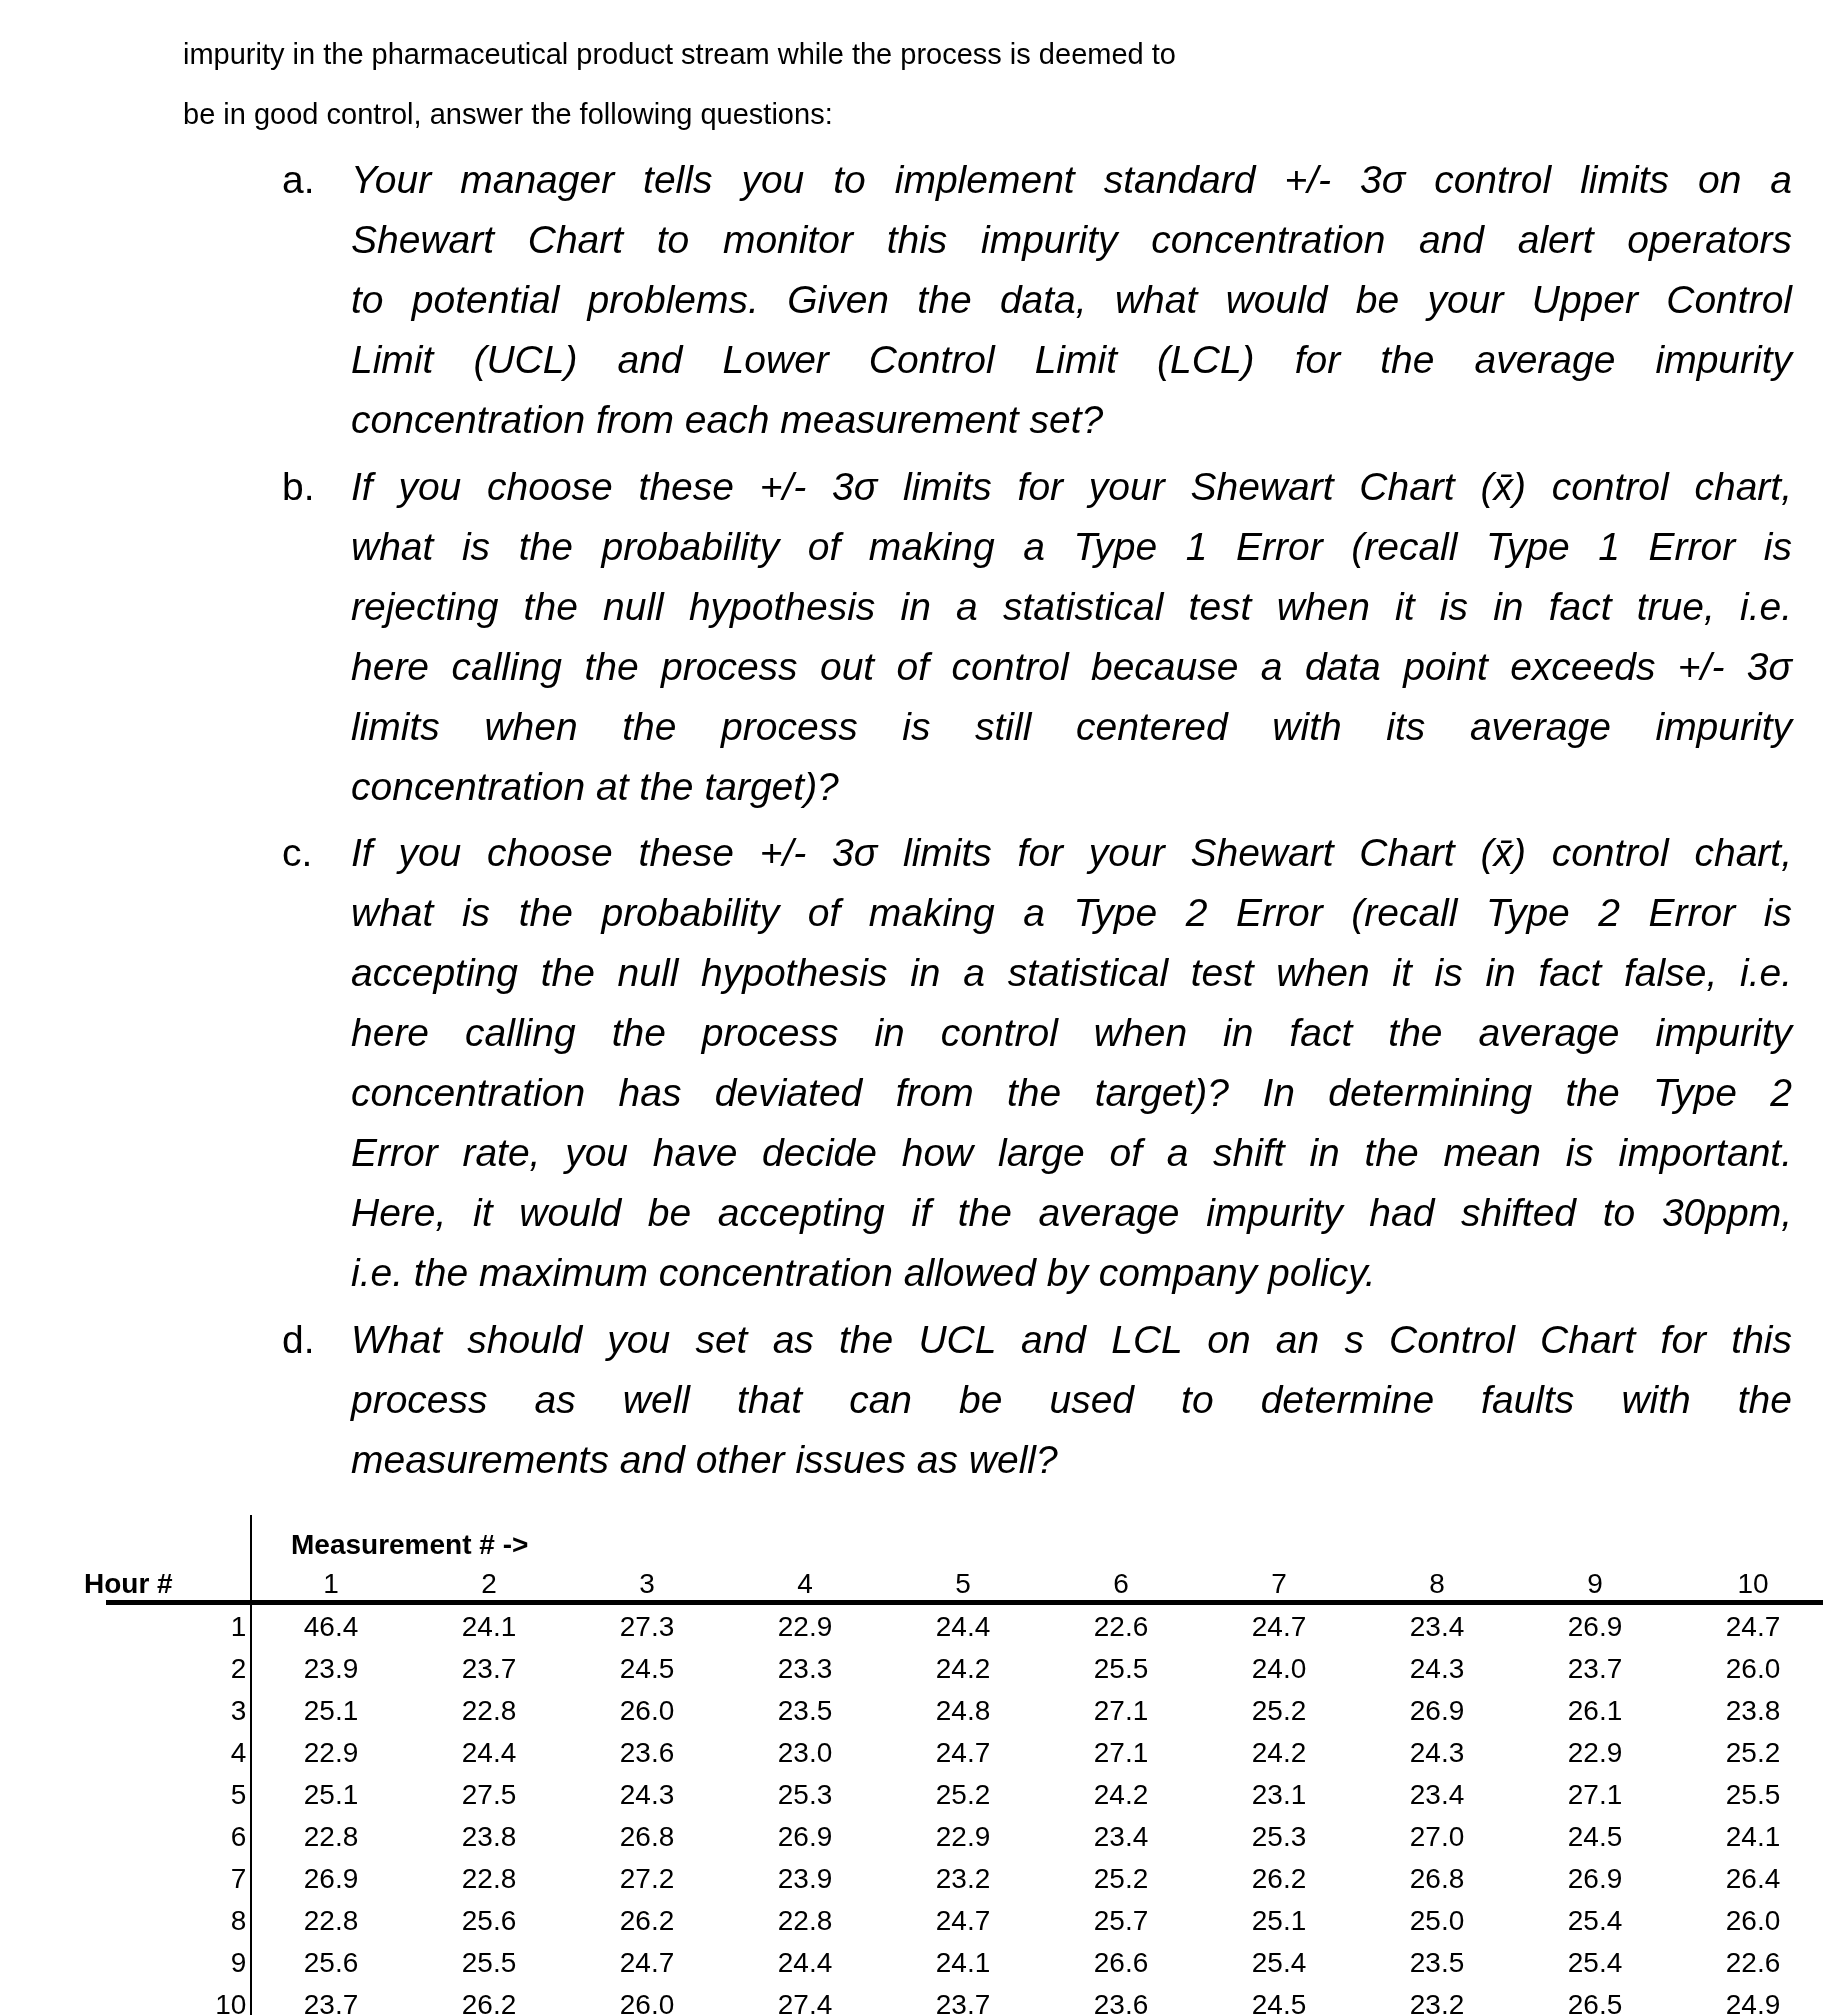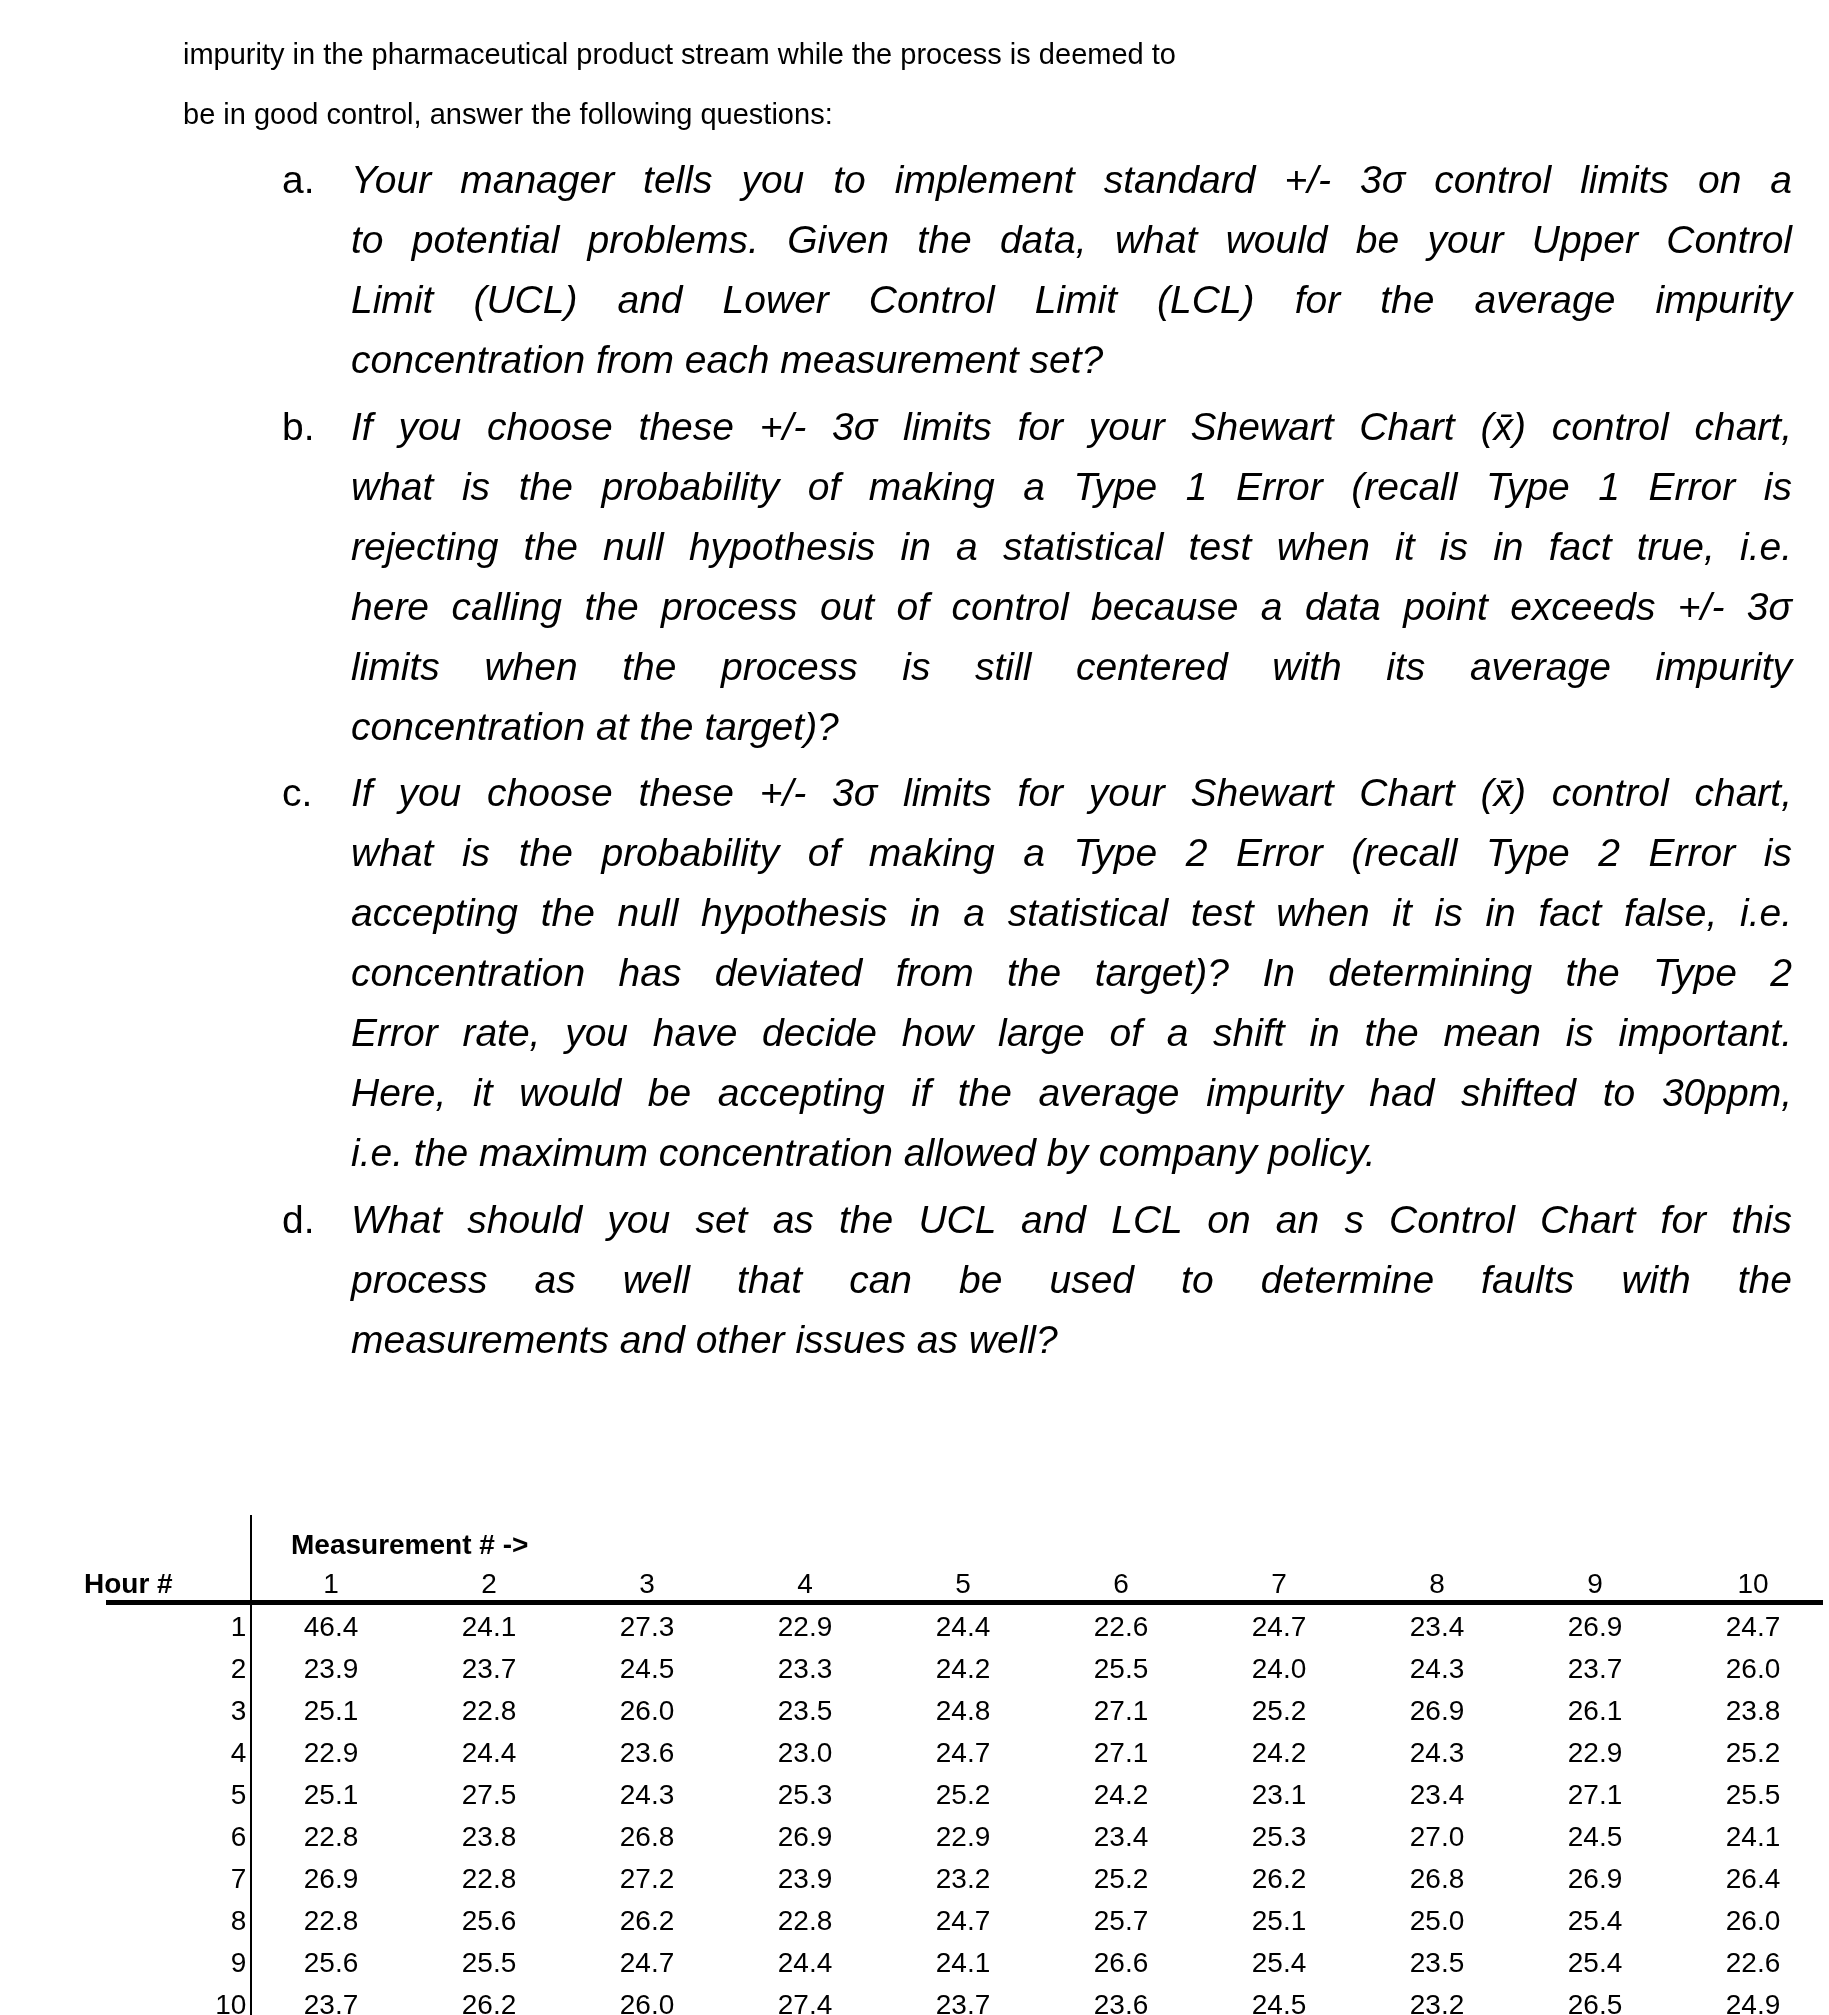--- a/index.html
+++ b/index.html
@@ -92,20 +92,21 @@
 
     <div class="intro">
         <div class="line">impurity in the pharmaceutical product stream while the process is deemed to</div>
         <div class="line last">be in good control, answer the following questions:</div>
       </div>
 
     <div class="item">
       <span class="marker">a.</span>
       <div class="lines">
           <div class="line">Your manager tells you to implement standard +/- 3σ control limits on a</div>
+          <div class="line">Shewart Chart to monitor this impurity concentration and alert operators</div>
           <div class="line">to potential problems. Given the data, what would be your Upper Control</div>
           <div class="line">Limit (UCL) and Lower Control Limit (LCL) for the average impurity</div>
           <div class="line last">concentration from each measurement set?</div>
         </div>
     </div>
 
     <div class="item">
       <span class="marker">b.</span>
       <div class="lines">
           <div class="line">If you choose these +/- 3σ limits for your Shewart Chart (x̄) control chart,</div>
@@ -116,20 +117,21 @@
           <div class="line last">concentration at the target)?</div>
         </div>
     </div>
 
     <div class="item">
       <span class="marker">c.</span>
       <div class="lines">
           <div class="line">If you choose these +/- 3σ limits for your Shewart Chart (x̄) control chart,</div>
           <div class="line">what is the probability of making a Type 2 Error (recall Type 2 Error is</div>
           <div class="line">accepting the null hypothesis in a statistical test when it is in fact false, i.e.</div>
+          <div class="line">here calling the process in control when in fact the average impurity</div>
           <div class="line">concentration has deviated from the target)?  In determining the Type 2</div>
           <div class="line">Error rate, you have decide how large of a shift in the mean is important.</div>
           <div class="line">Here, it would be accepting if the average impurity had shifted to 30ppm,</div>
           <div class="line last">i.e. the maximum concentration allowed by company policy.</div>
         </div>
     </div>
 
     <div class="item">
       <span class="marker">d.</span>
       <div class="lines">

